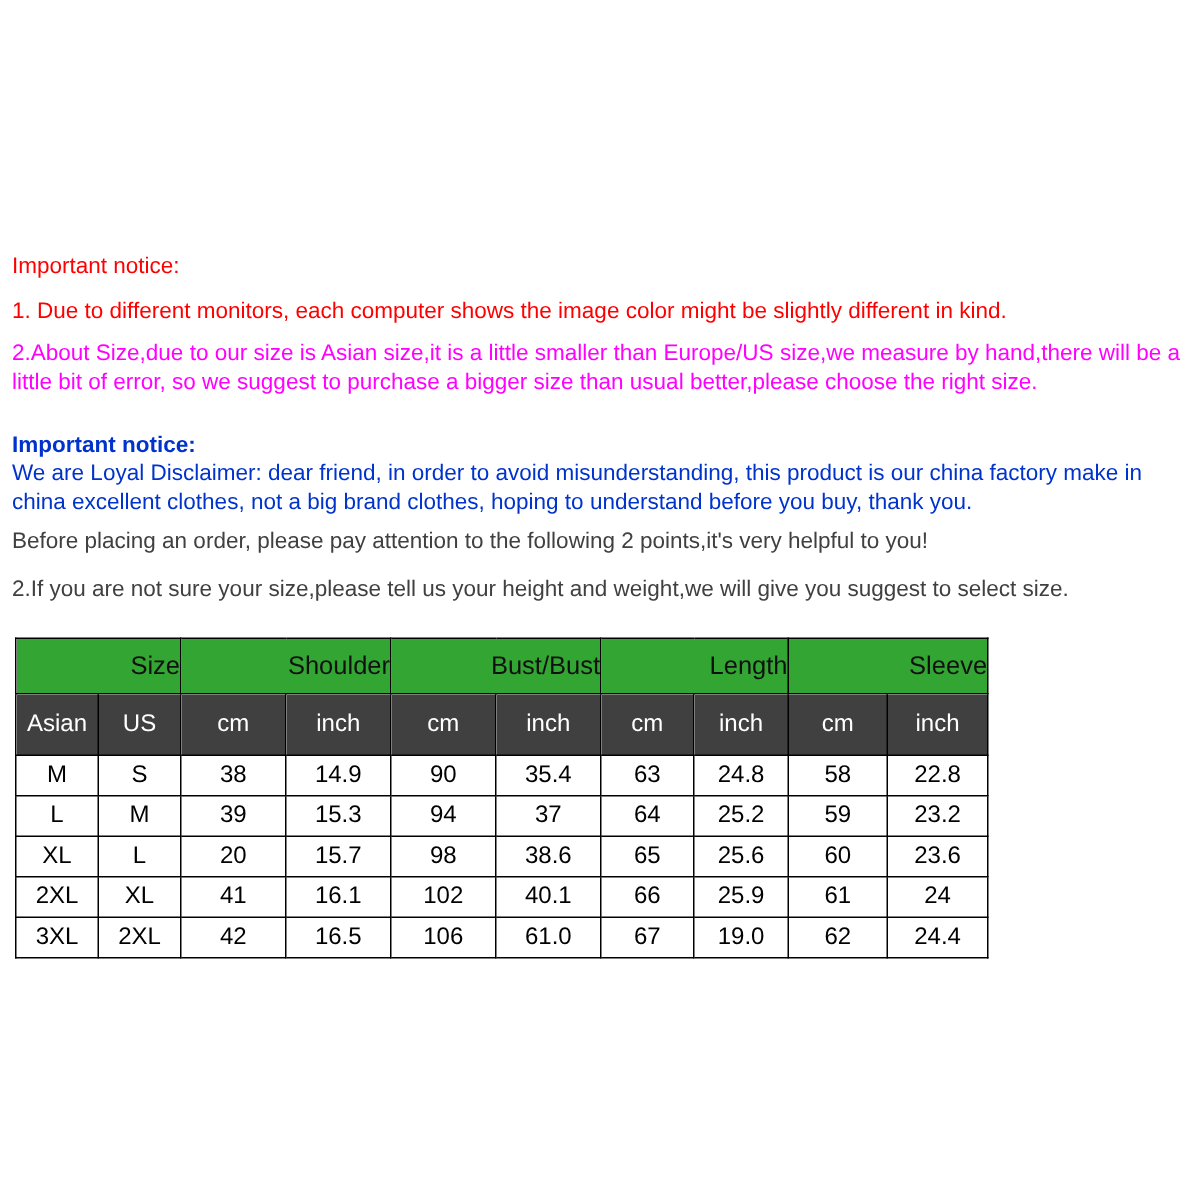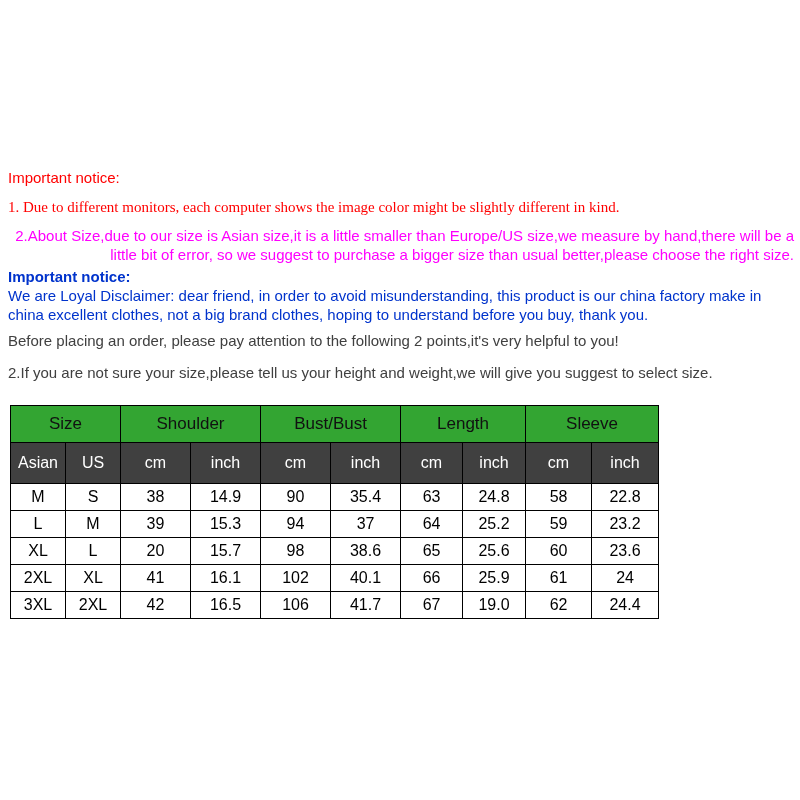--- a/index.html
+++ b/index.html
@@ -19,22 +19,22 @@
   }
   .content {
     padding: 168px 6px 0 8px;
   }
   p {
     margin: 0;
     font-size: 15px;
     line-height: 19px;
   }
   .heading-red   { color: #ff0000; margin-bottom: 11px; }
-  .notice-red    { color: #ff0000; margin-bottom: 9px; font-family: Liberation Serif, serif; }
-  .notice-magenta{ color: #ff00ff; margin-bottom: 3px; text-align: right; }
+  .notice-red    { color: #ff0000; margin-bottom: 9px; }
+  .notice-magenta{ color: #ff00ff; margin-bottom: 23px; }
   .heading-blue  { color: #0033cc; font-weight: bold; }
   .notice-blue   { color: #0033cc; font-weight: normal; margin-bottom: 7px; }
   .notice-black  { color: #404040; }
   .mb-attention  { margin-bottom: 13px; }
   .indent        { padding-left: 6px; margin-bottom: 10px; }
 
   table.size-table {
     border-collapse: collapse;
     margin: 23px 0 0 2px;
     table-layout: fixed;
@@ -46,20 +46,21 @@
     vertical-align: middle;
     padding: 0;
     overflow: hidden;
   }
   tr.group-row th {
     background: #33a532;
     color: #111111;
     font-size: 17px;
     font-weight: normal;
     height: 36px;
+    text-align: right;
   }
   tr.sub-row th {
     background: #404040;
     color: #ffffff;
     font-size: 16px;
     font-weight: normal;
     height: 40px;
   }
   tbody td {
     background: #ffffff;
@@ -163,21 +164,21 @@
           <td>25.9</td>
           <td>61</td>
           <td>24</td>
         </tr>
         <tr>
           <td>3XL</td>
           <td>2XL</td>
           <td>42</td>
           <td>16.5</td>
           <td>106</td>
-          <td>41.7</td>
+          <td>61.0</td>
           <td>67</td>
           <td>19.0</td>
           <td>62</td>
           <td>24.4</td>
         </tr>
       </tbody>
     </table>
   </div>
 </div>
 

